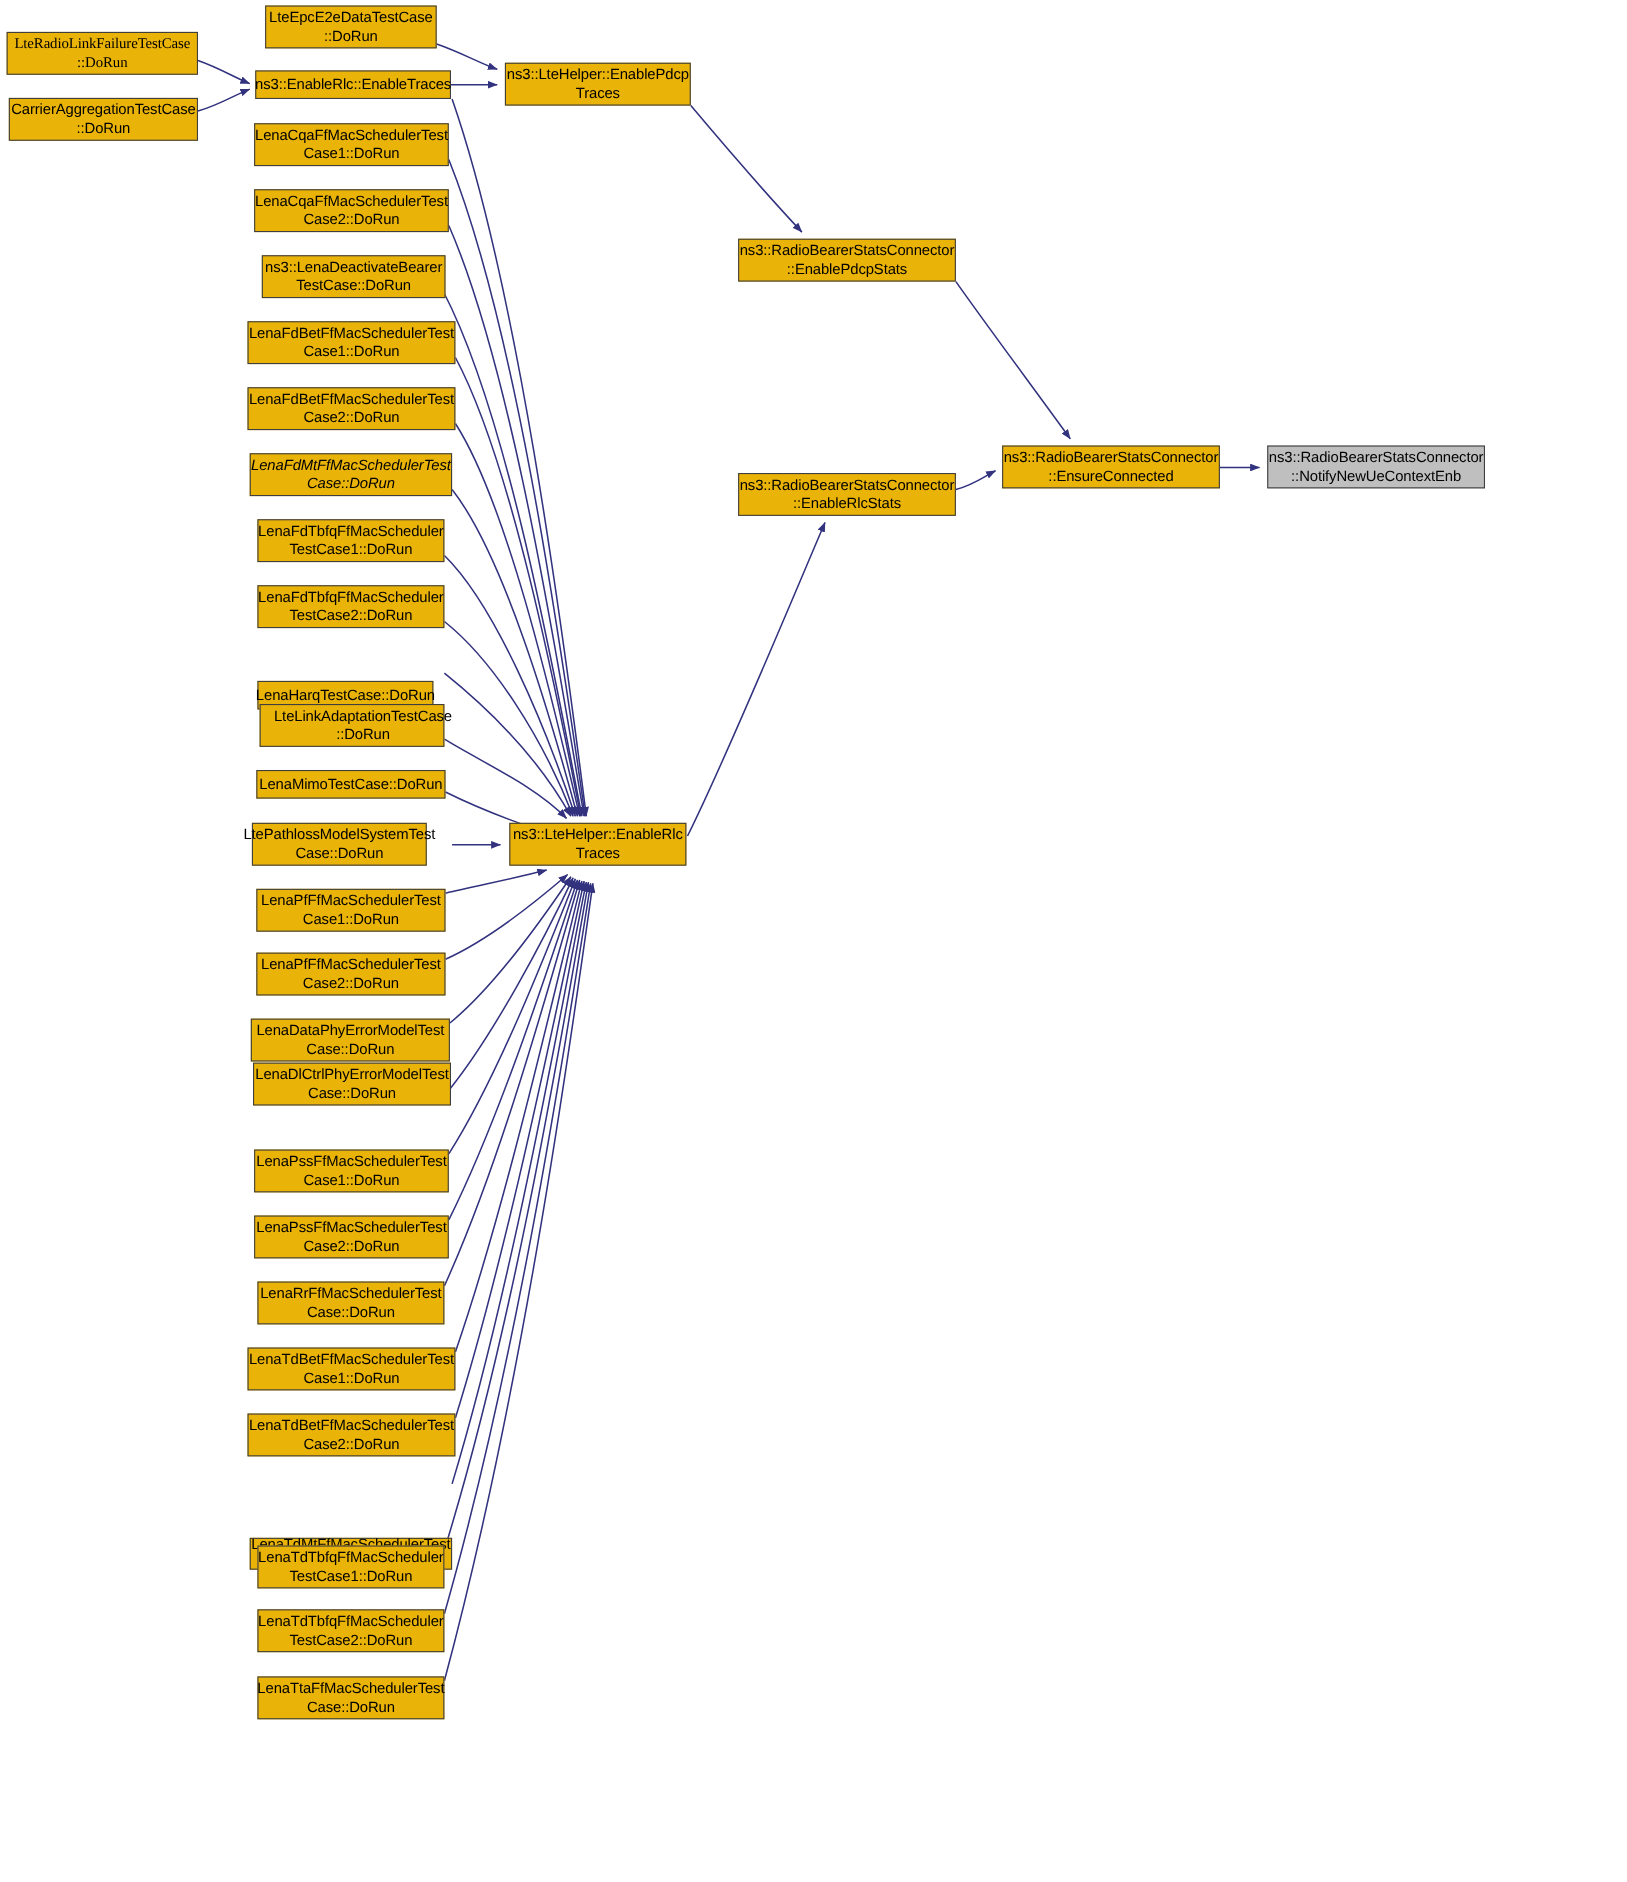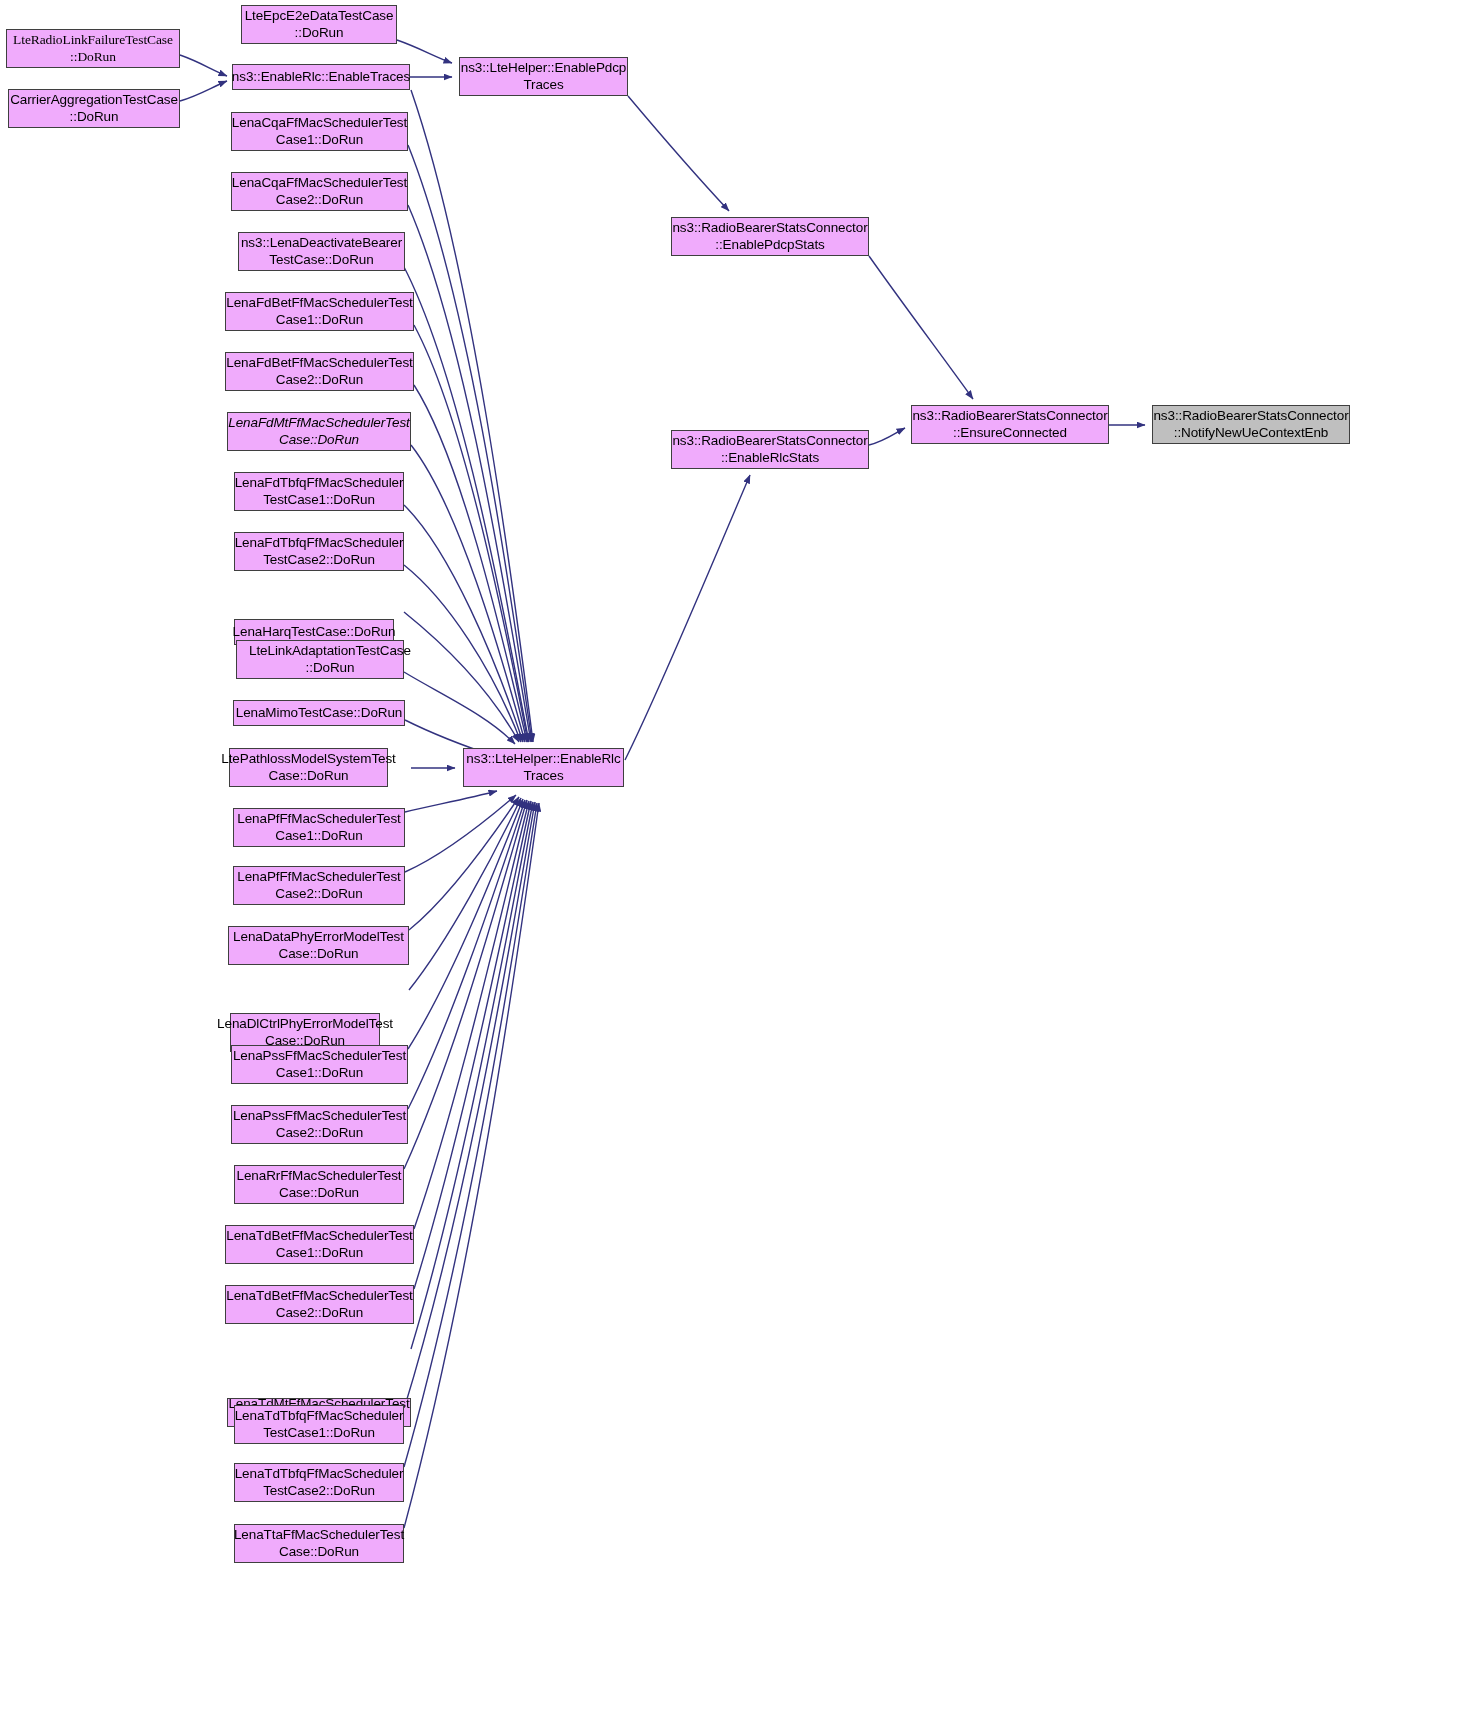--- a/index.html
+++ b/index.html
@@ -20,21 +20,21 @@
     left: 0;
     top: 0;
     width: 1479px;
     height: 1711px;
     pointer-events: none;
   }
   .node {
     position: absolute;
     box-sizing: border-box;
     border: 1px solid #3f3f3f;
-    background: #f0abfc;
+    background: #eab308;
     color: #000000;
     display: flex;
     align-items: center;
     justify-content: center;
     text-align: center;
     font-size: 13.5px;
     line-height: 16.5px;
     letter-spacing: -0.1px;
     white-space: pre-line;
     padding: 0 3px;
@@ -125,21 +125,21 @@
       <div class="node" style="left: 229px; top: 748px; width: 159px; height: 39px; text-align: center;">LtePathlossModelSystemTest
 Case::DoRun</div>
       <div class="node" style="left: 463px; top: 748px; width: 161px; height: 39px;">ns3::LteHelper::EnableRlc
 Traces</div>
       <div class="node" style="left: 233px; top: 808px; width: 172px; height: 39px;">LenaPfFfMacSchedulerTest
 Case1::DoRun</div>
       <div class="node" style="left: 233px; top: 866px; width: 172px; height: 39px;">LenaPfFfMacSchedulerTest
 Case2::DoRun</div>
       <div class="node" style="left: 228px; top: 926px; width: 181px; height: 39px;">LenaDataPhyErrorModelTest
 Case::DoRun</div>
-      <div class="node" style="left: 230px; top: 966px; width: 150px; height: 39px; margin-top: 47px;">LenaDlCtrlPhyErrorModelTest
+      <div class="node" style="left: 230px; top: 966px; width: 180px; height: 39px;">LenaDlCtrlPhyErrorModelTest
 Case::DoRun</div>
       <div class="node" style="left: 231px; top: 1045px; width: 177px; height: 39px;">LenaPssFfMacSchedulerTest
 Case1::DoRun</div>
       <div class="node" style="left: 231px; top: 1105px; width: 177px; height: 39px;">LenaPssFfMacSchedulerTest
 Case2::DoRun</div>
       <div class="node" style="left: 234px; top: 1165px; width: 170px; height: 39px;">LenaRrFfMacSchedulerTest
 Case::DoRun</div>
       <div class="node" style="left: 225px; top: 1225px; width: 189px; height: 39px;">LenaTdBetFfMacSchedulerTest
 Case1::DoRun</div>
       <div class="node" style="left: 225px; top: 1285px; width: 189px; height: 39px;">LenaTdBetFfMacSchedulerTest

